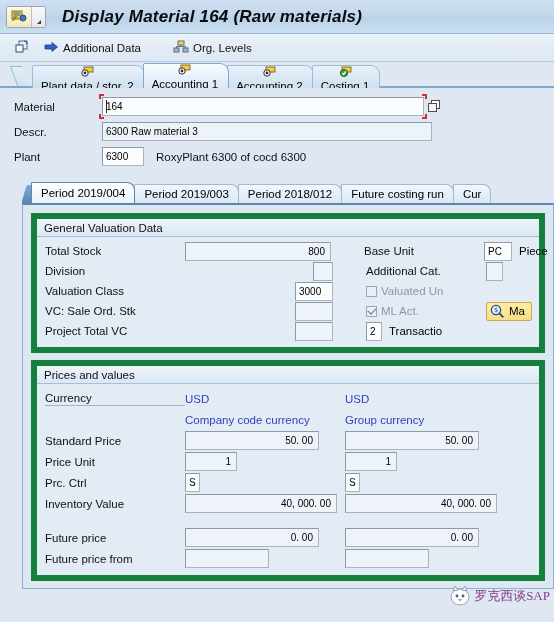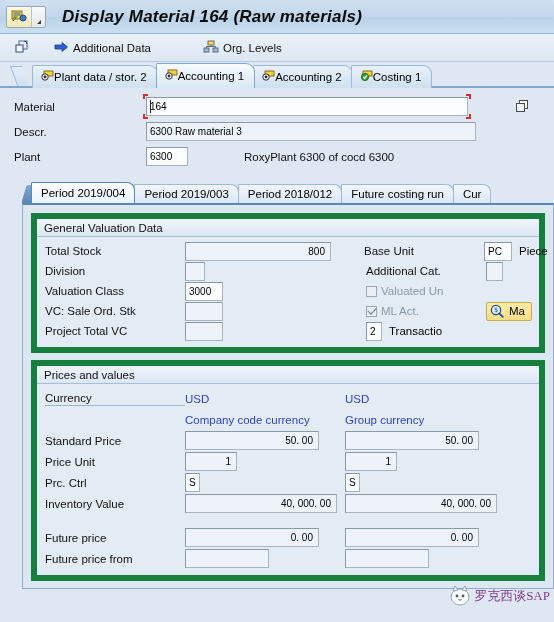--- a/index.html
+++ b/index.html
@@ -54,21 +54,21 @@
     white-space:nowrap;
   }
 
   
   .apptoolbar {
     height:28px;
     background:linear-gradient(to bottom,#eaf1f8,#dde8f3);
     border-bottom:1px solid #b6c9dc;
     display:flex; align-items:center;
     padding-left:12px;
-    gap:18px;
+    gap:8px;
   }
   .tb-item { display:flex; align-items:center; gap:4px; cursor:default; padding:1px 3px; }
   .tb-label { font-size:11.5px; color:#10100f; white-space:nowrap; }
   .sep { width:10px; }
 
   
   .tabwrap {
     height:26px;
     background:#dfe8f2;
     position:relative;
@@ -87,20 +87,21 @@
     padding:0 10px 0 8px;
     margin-right:-2px;
     font-size:11.5px;
     background:linear-gradient(to bottom,#e9f1f9,#cfe0f0);
     border:1px solid #9bbad8;
     border-bottom:none;
     border-radius:2px 9px 0 0;
     white-space:nowrap;
     z-index:1;
     cursor:default;
+    flex-direction:column;
   }
   .tab.sel {
     background:linear-gradient(to bottom,#f6fafe,#dbe9f7);
     height:25px;
     z-index:4;
     font-weight:normal;
     border-color:#7fa8cf;
   }
   .tab.first { margin-left:2px; }
   .tabwrap .edge{
@@ -110,21 +111,21 @@
     background:linear-gradient(to bottom,#e4eef8,#cfe0f0);
     transform:skewX(20deg);
     position:absolute; left:14px; bottom:0;
   }
 
   
   .header-form {
     background:#dfe8f2;
     padding:8px 6px 6px 14px;
   }
-  .hrow { display:flex; align-items:center; height:21px; margin-bottom:4px;gap:44px; }
+  .hrow { display:flex; align-items:center; height:21px; margin-bottom:4px; }
   .hlabel { width:88px; font-size:11.5px; color:#101010; }
 
   .inp {
     background:#eef3f9;
     border:1px solid #a9b4bf;
     border-top-color:#8c99a6;
     border-left-color:#8c99a6;
     height:19px;
     font-family:"Liberation Sans", sans-serif;
     font-size:10px;
@@ -209,21 +210,21 @@
     line-height:18px;
     padding-left:7px;
     font-size:11.5px;
     background:linear-gradient(to bottom,#eef4fa,#dbe7f3);
     border-bottom:1px solid #a7bfd6;
     color:#101010;
   }
   .group-body { padding:4px 0 6px 0; }
 
   .frow { display:flex; align-items:center; height:20px; }
-  .col-left { width:296px; display:flex; align-items:center; padding-left:8px; }
+  .col-left { width:296px; display:flex; align-items:center; padding-left:8px;justify-content:space-between; }
   .col-right { flex:1; display:flex; align-items:center;padding-left:33px; }
   .flabel { font-size:11.5px; color:#101010; white-space:nowrap; }
   .flabel.w1 { width:140px; }
   .flabel.w2 { width:120px; }
   .flabel.dim { color:#8a9aa8; }
   .unitlabel { margin-left:7px; font-size:11.5px; }
 
   .cbx {
     width:11px;height:11px;
     border:1px solid #9aa8b5;

